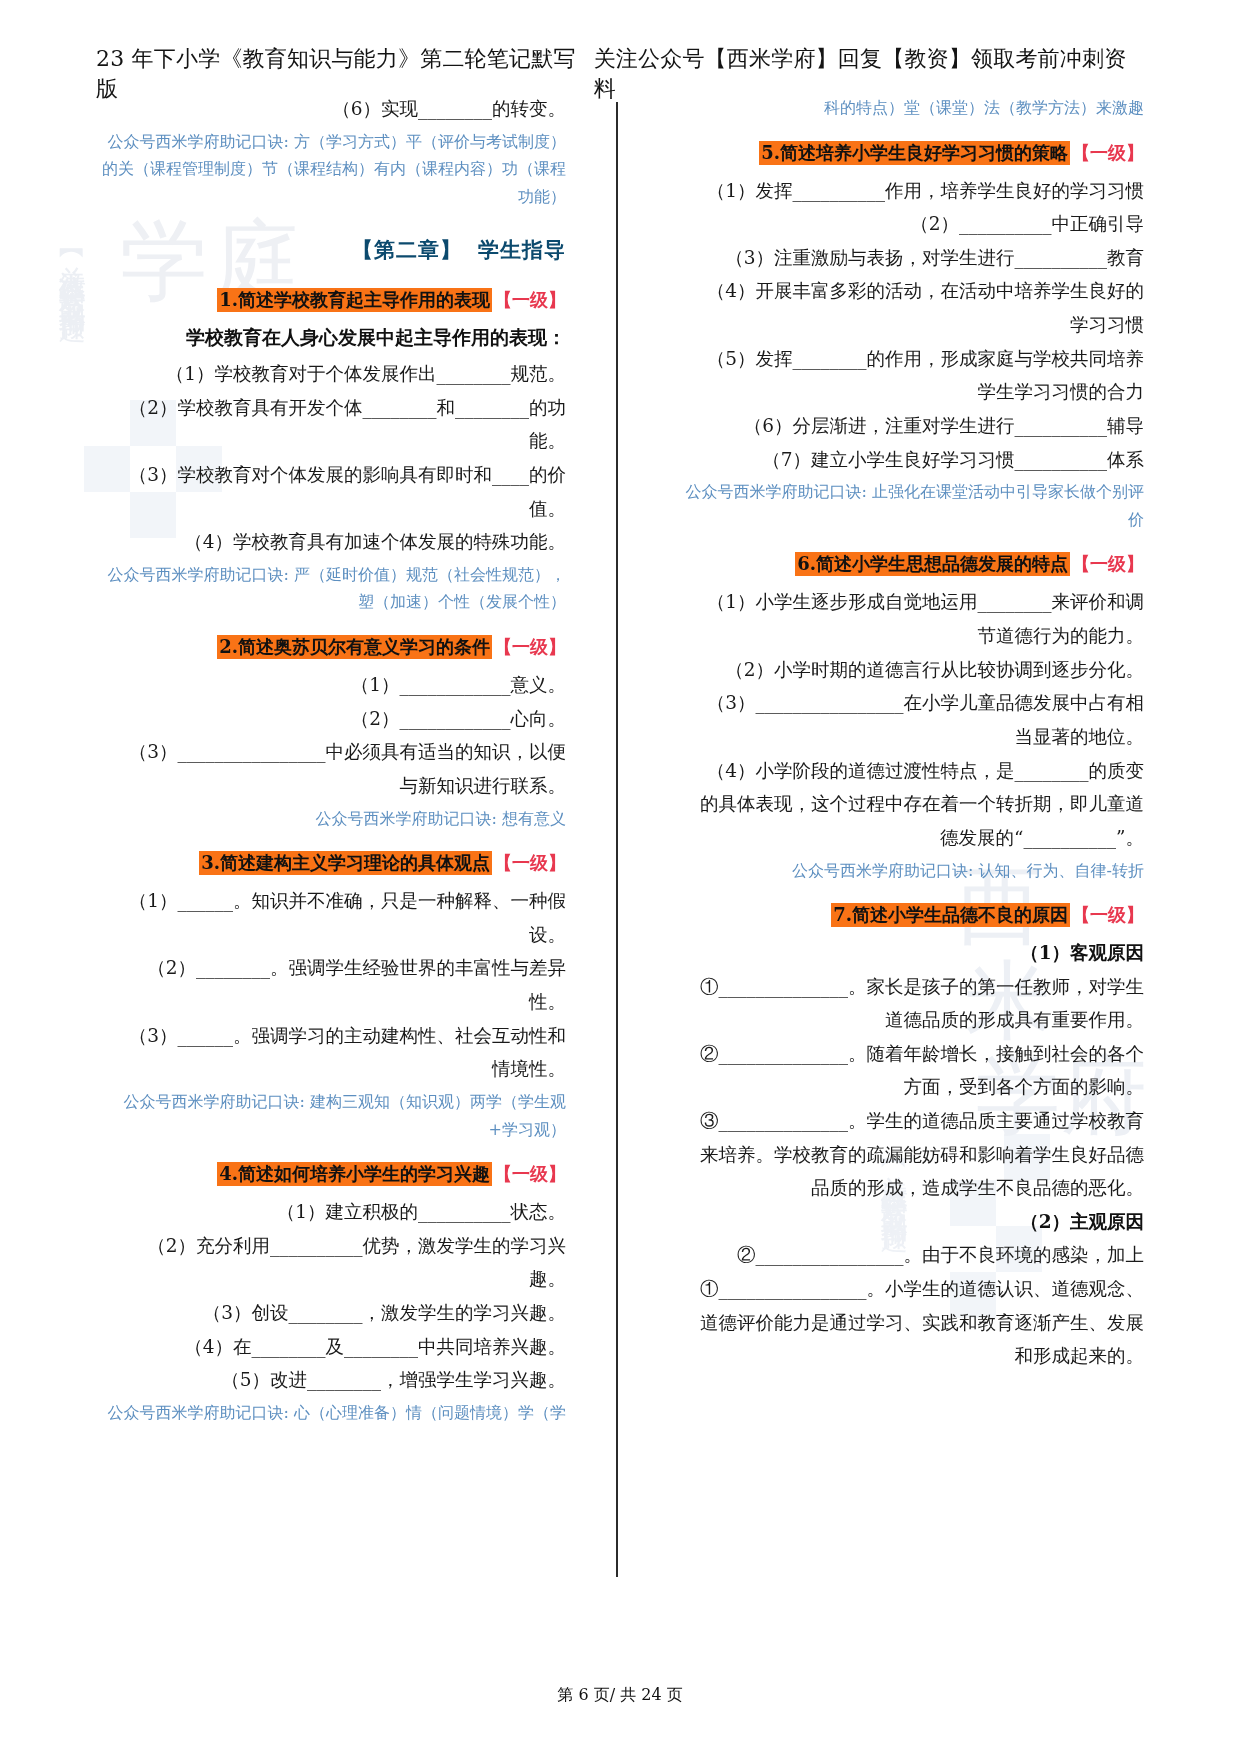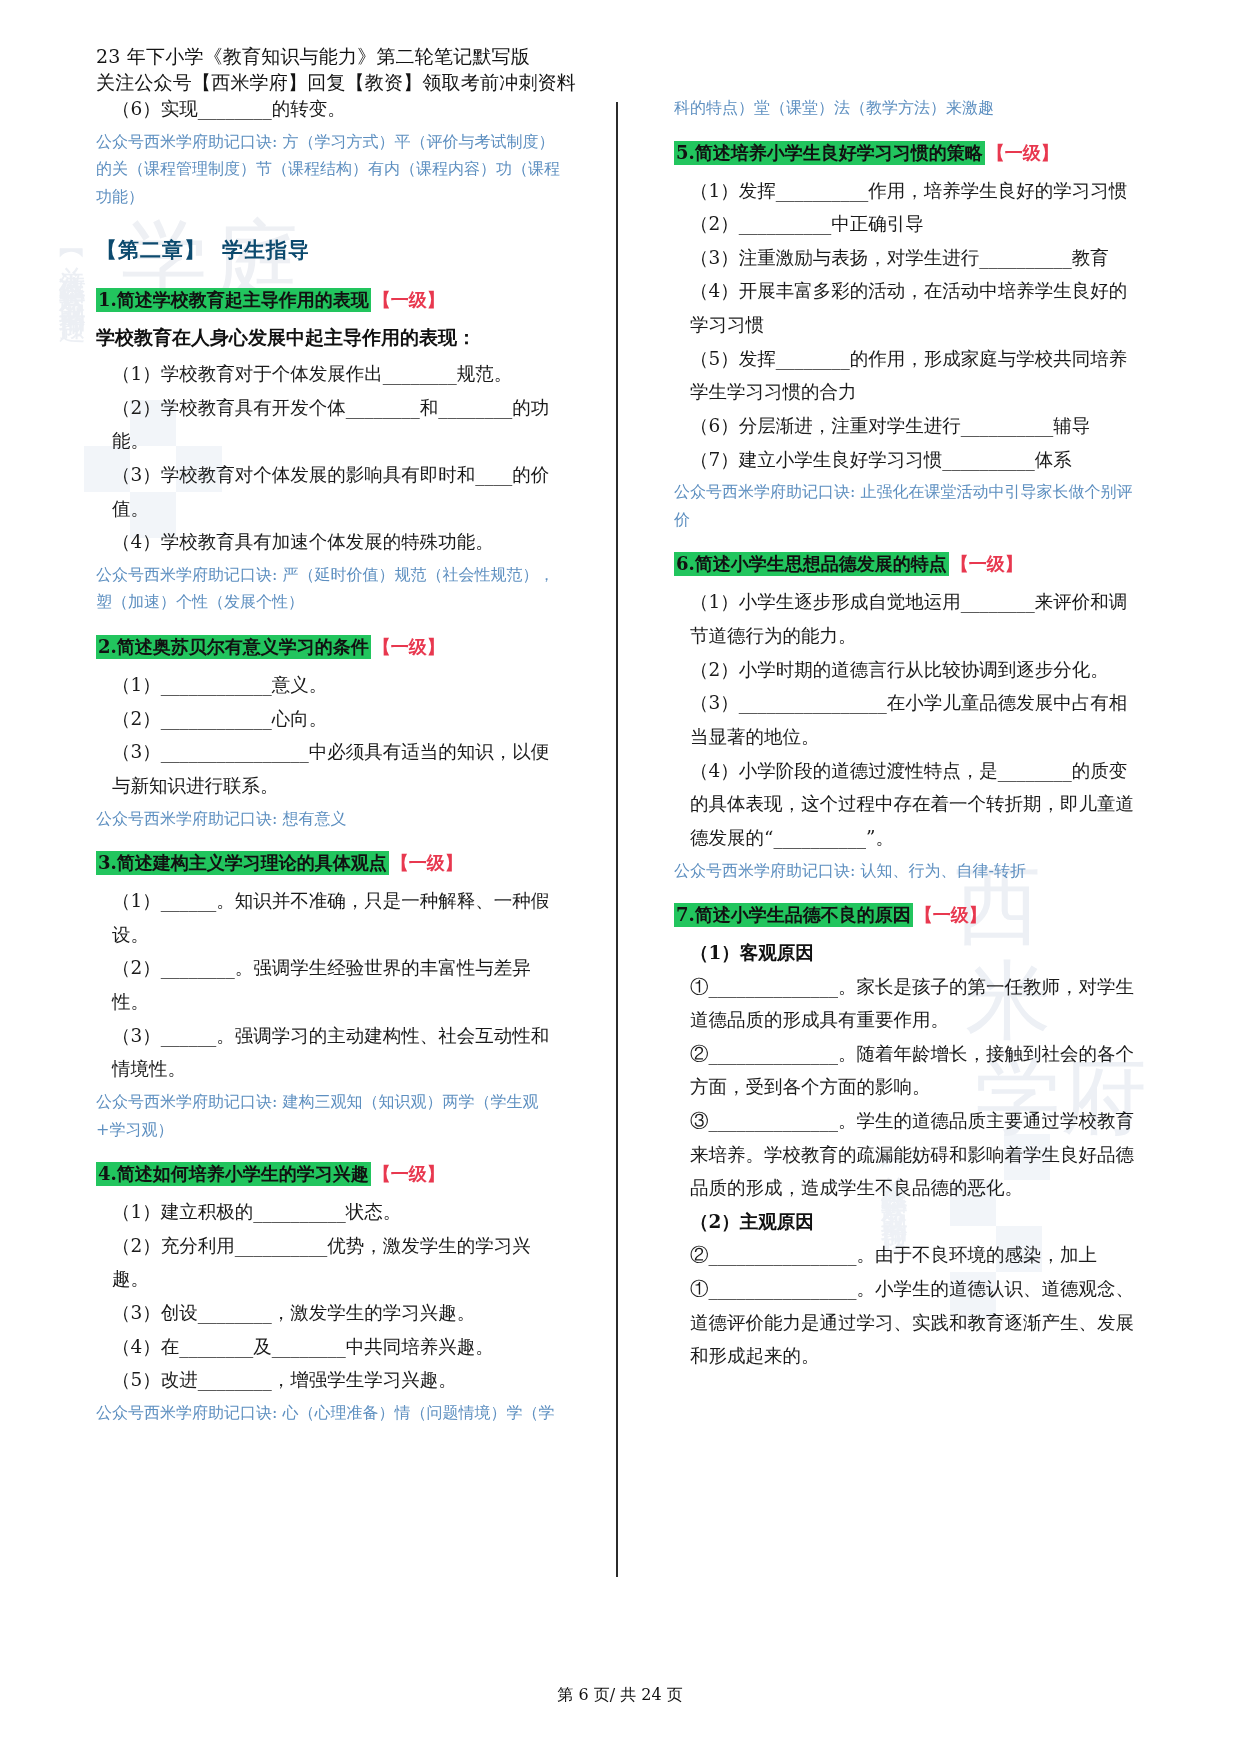--- a/index.html
+++ b/index.html
@@ -72,24 +72,23 @@
     top: 44px;
     height: 30px;
     z-index: 3;
   }
   .header-inner {
     position: relative;
     margin: 0 96px;
     display: flex;
     justify-content: space-between;
     align-items: baseline;
-    font-size: 19px;
+    font-size: 22px;
     color: #141414;
     letter-spacing: .2px;
-    flex-direction: column;
   }
   .footer {
     position: absolute;
     left: 0; right: 0;
     bottom: 48px;
     text-align: center;
     font-size: 16px;
     font-weight: 400;
     color: #111;
     z-index: 3;
@@ -101,20 +100,21 @@
     left: 96px;
     top: 92px;
     width: 1048px;
     height: 1560px;
     display: flex;
     z-index: 2;
   }
   .col {
     width: 470px;
     position: relative;
+    text-align: right;
   }
   .col-left { padding-right: 24px; }
   .col-right { padding-left: 30px; }
   .col-divider {
     width: 2px;
     background: #2b2b2b;
     margin: 10px 26px 0 26px;
     height: 1475px;
   }
 
@@ -129,21 +129,21 @@
   .chapter .ch-sp { display: inline-block; width: 16px; }
 
   .qhead {
     font-weight: 700;
     font-size: 18px;
     margin: 17px 0 8px 0;
     line-height: 1.5;
     color: #111;
   }
   .qhead .qtitle {
-    background: #22c55e;
+    background: #f97316;
     padding: 1px 2px 2px 2px;
     box-decoration-break: clone;
     -webkit-box-decoration-break: clone;
   }
   .qhead .lvl {
     color: #e8384f;
     font-weight: 700;
     margin-left: 2px;
   }
 

